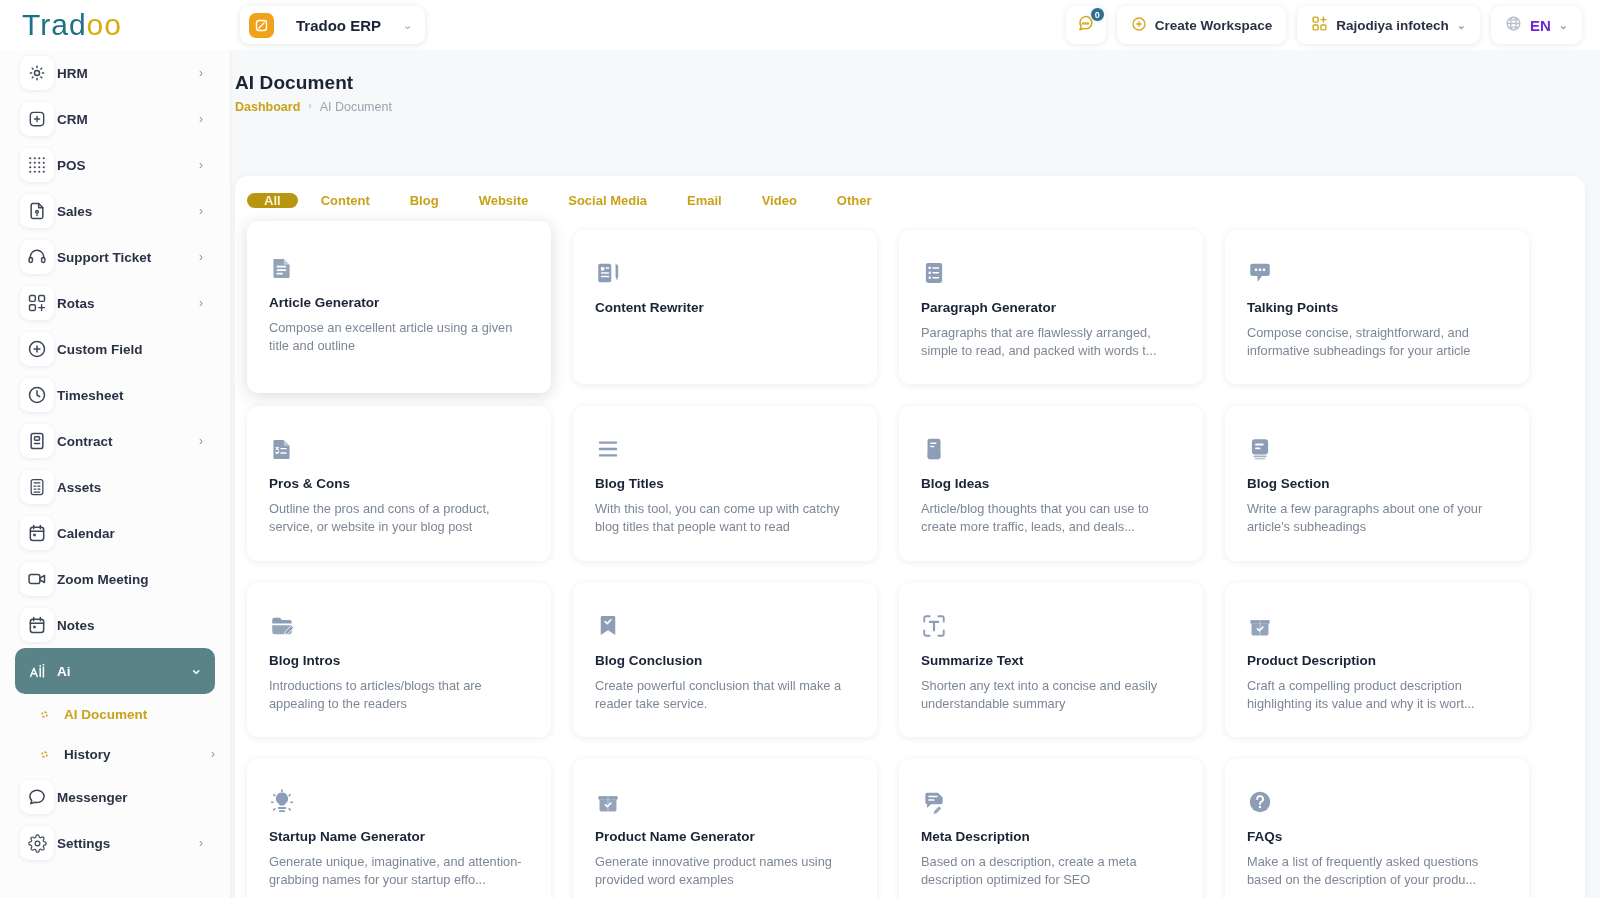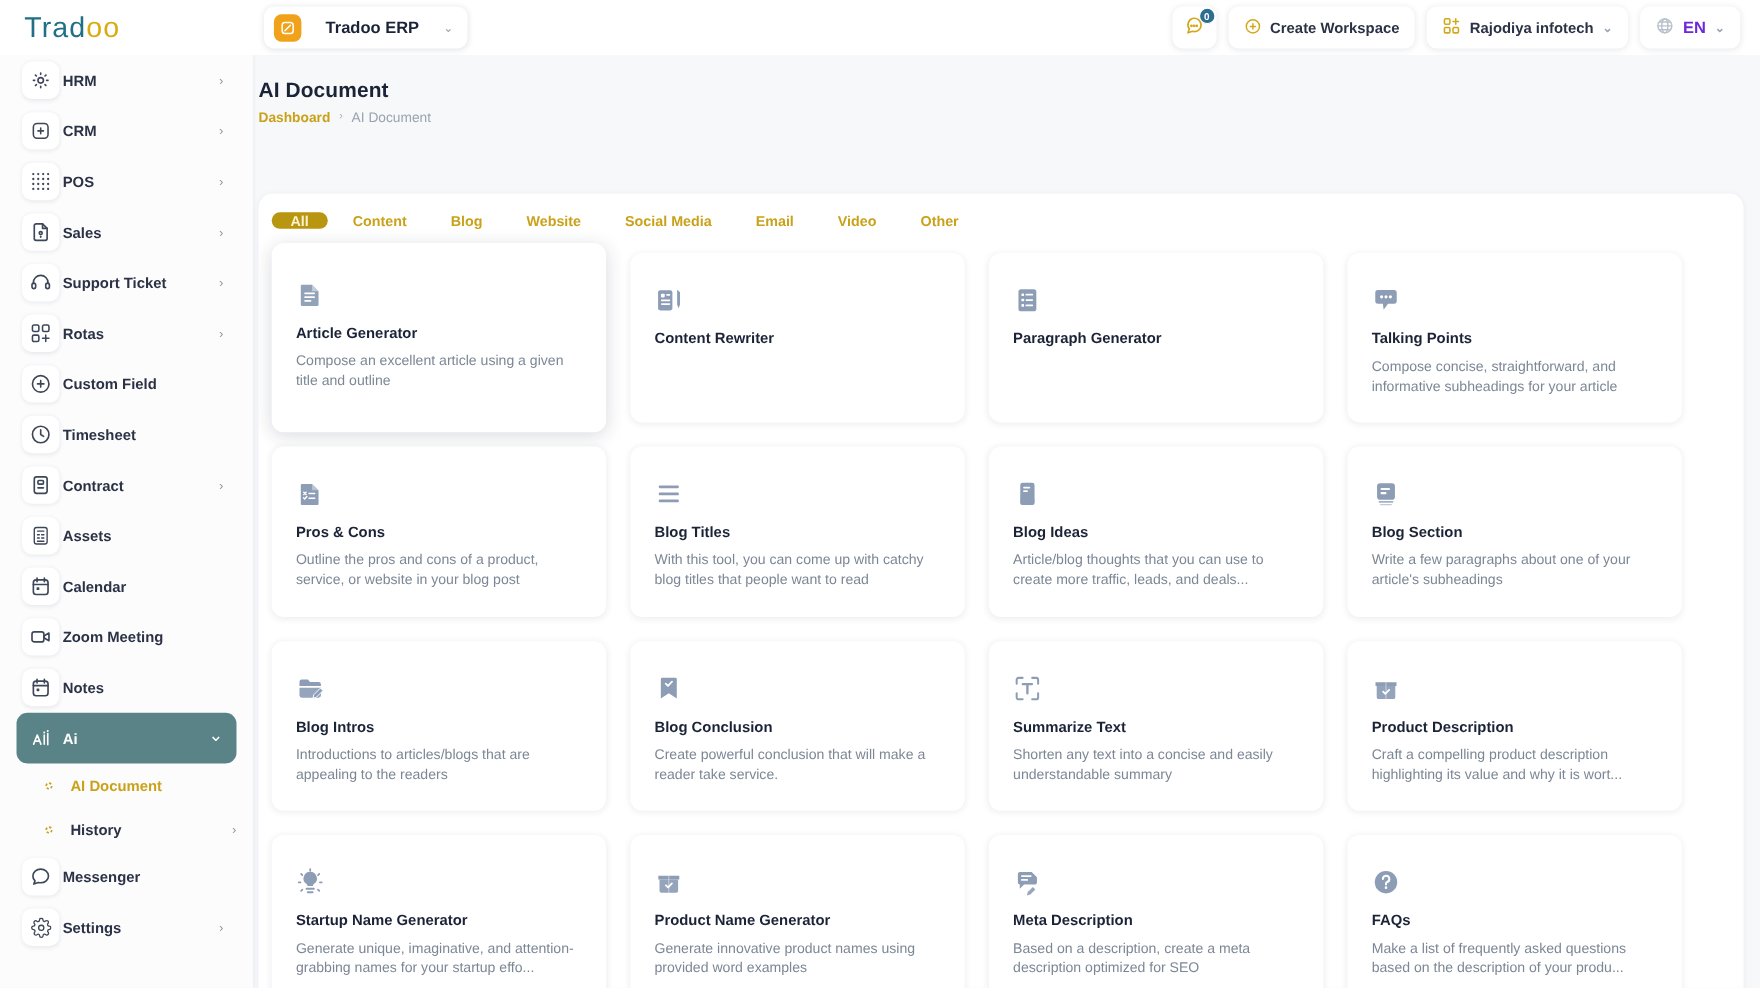--- a/index.html
+++ b/index.html
@@ -9,21 +9,21 @@
     background: #f7f8fa;
     overflow: hidden;
   }
   
   .topbar {
     position: absolute; top: 0; left: 0; width: 1600px; height: 50px;
     background: #ffffff; display: flex; align-items: center; z-index: 30;
   }
   .logo {
     width: 230px; height: 50px; display: flex; align-items: center;
-    padding-left: 22px; font-size: 26px; font-weight: 500; letter-spacing: 1px;
+    padding-left: 22px; font-size: 30px; font-weight: 500; letter-spacing: 1px;
   }
   .logo .t1 { color: #1f6f87; }
   .logo .t2 { color: #d9ab0e; }
   .ws-pill {
     margin-left: 10px; height: 38px; background: #fff; border-radius: 9px;
     box-shadow: 0 1px 6px rgba(30,40,70,.13);
     display: flex; align-items: center; gap: 22px; padding: 0 13px 0 9px;
   }
   .ws-logo {
     width: 25px; height: 25px; border-radius: 7px; background: #f0a31a;
@@ -448,20 +448,21 @@
               <rect x="4.5" y="2.8" width="15" height="18.4" rx="2.2"></rect>
               <rect x="7" y="6.2" width="2.2" height="2.2" rx=".5" fill="#fff"></rect>
               <rect x="10.4" y="6.6" width="6.4" height="1.4" rx=".7" fill="#fff"></rect>
               <rect x="7" y="10.7" width="2.2" height="2.2" rx=".5" fill="#fff"></rect>
               <rect x="10.4" y="11.1" width="6.4" height="1.4" rx=".7" fill="#fff"></rect>
               <rect x="7" y="15.2" width="2.2" height="2.2" rx=".5" fill="#fff"></rect>
               <rect x="10.4" y="15.6" width="6.4" height="1.4" rx=".7" fill="#fff"></rect>
             </svg>
           </div>
      <div class="card-title">Paragraph Generator</div>
+     <div class="card-desc">Paragraphs that are flawlessly arranged, simple to read, and packed with words t...</div>
    </div>
         <div class="card">
      <div class="card-ic">
             <svg width="26" height="26" viewBox="0 0 24 24" fill="currentColor">
               <path d="M3 5.6A2.2 2.2 0 0 1 5.2 3.4h13.6A2.2 2.2 0 0 1 21 5.6v7a2.2 2.2 0 0 1-2.2 2.2h-5.1L10 20l-.6-5.2H5.2A2.2 2.2 0 0 1 3 12.6z"></path>
               <circle cx="8.3" cy="9.1" r="1.3" fill="#fff"></circle>
               <circle cx="12" cy="9.1" r="1.3" fill="#fff"></circle>
               <circle cx="15.7" cy="9.1" r="1.3" fill="#fff"></circle>
             </svg>
           </div>

